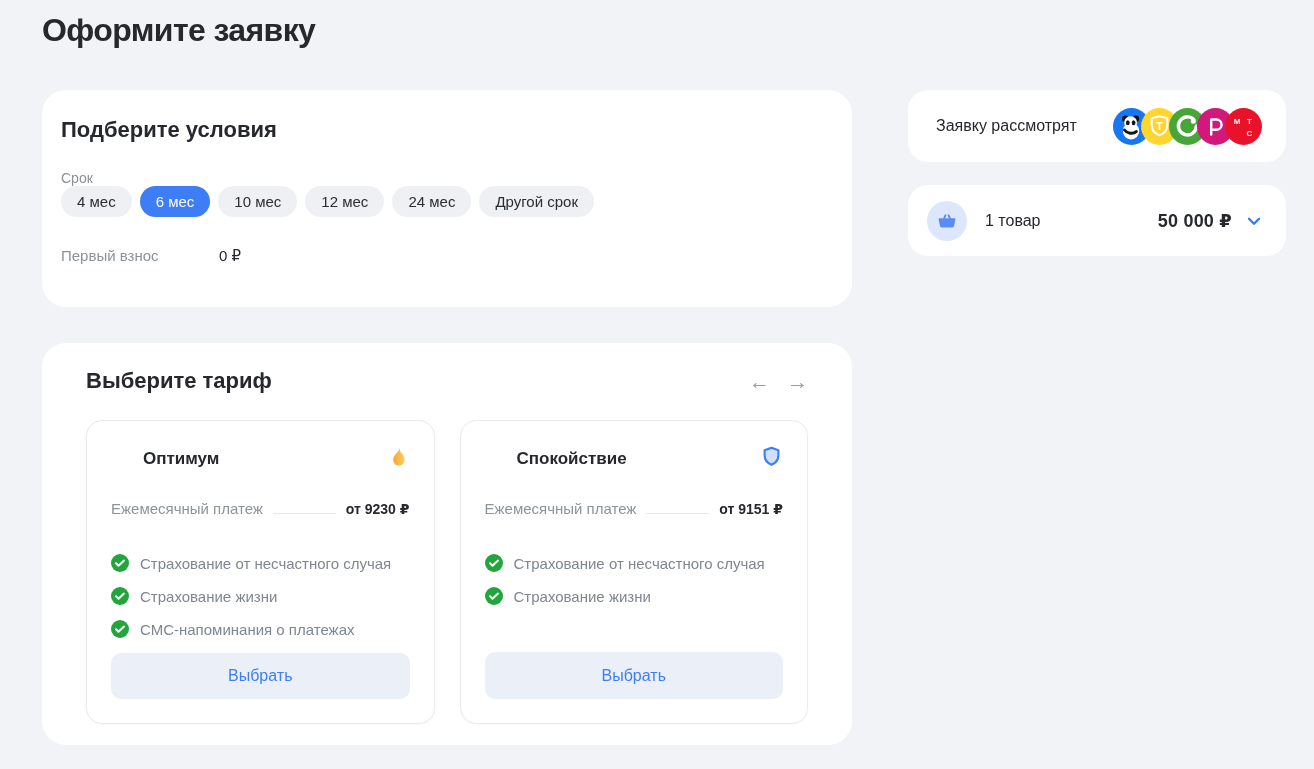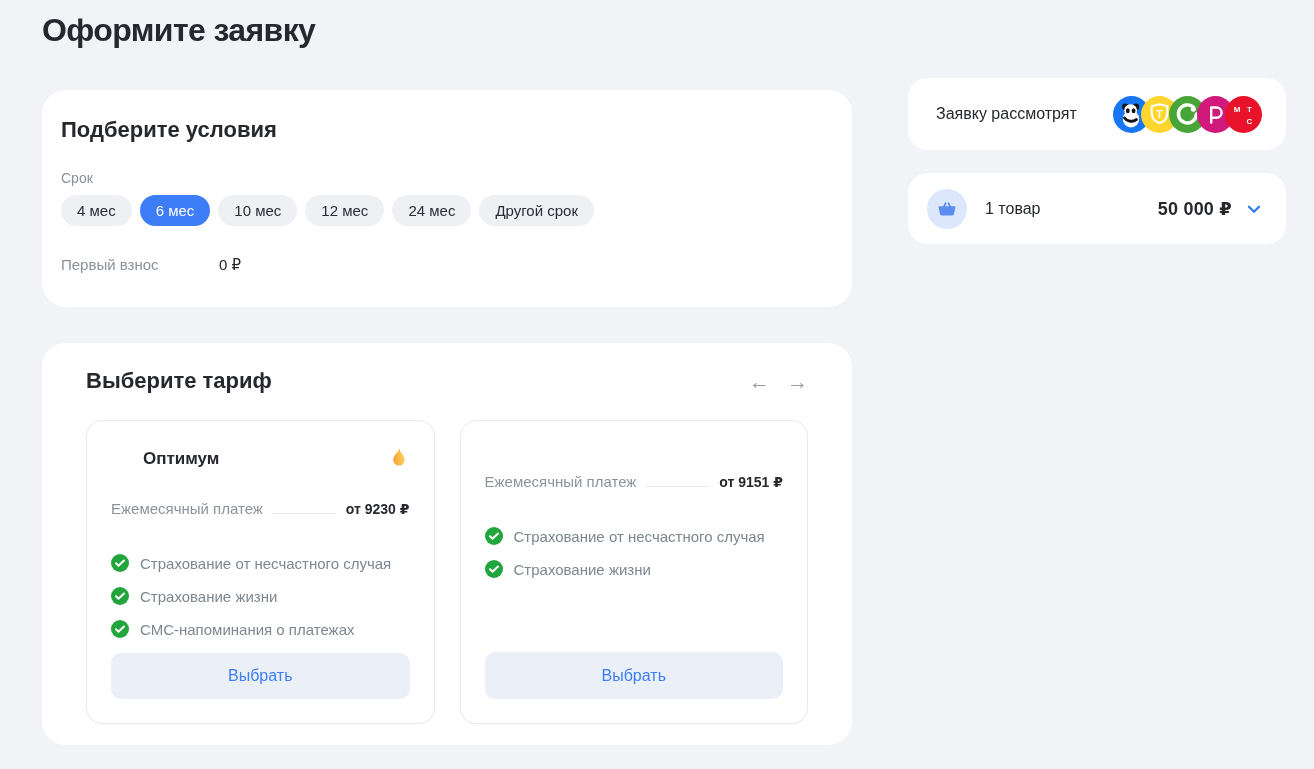--- a/index.html
+++ b/index.html
@@ -11,28 +11,28 @@
     color: #26282d;
     position: relative;
     overflow: hidden;
   }
   .page-title {
     position: absolute; left: 42px; top: 12px;
     font-size: 32px; font-weight: 800; letter-spacing: -0.6px;
     color: #26282d; margin: 0;
   }
   .main-col { position: absolute; left: 42px; top: 90px; width: 810px; }
-  .side-col { position: absolute; left: 908px; top: 78px; width: 378px; }
+  .side-col { position: absolute; left: 908px; top: 90px; width: 378px; }
   .card { background: #ffffff; border-radius: 24px; }
 
   
   .conditions { height: 217px; padding: 27px 19px; }
   .card h2 { font-size: 22px; font-weight: 700; margin: 0; color: #26282d; }
   .term-label { margin-top: 27px; font-size: 14px; color: #8b9199; }
-  .chips { display: flex; gap: 8px; margin-top: 9px; align-items: center; }
+  .chips { display: flex; gap: 8px; margin-top: 0; align-items: center; }
   .chip {
     padding: 7px 16px; border-radius: 17px; background: #eef0f3;
     font-size: 15px; color: #2b2d33; cursor: pointer; white-space: nowrap;
   }
   .chip.selected { background: #3d7df5; color: #ffffff; }
   .first-payment { margin-top: 30px; display: flex; font-size: 15px; align-items: baseline; }
   .fp-label { width: 158px; color: #8b9199; }
   .fp-value { color: #26282d; }
 
   
@@ -160,20 +160,28 @@
                 <circle cx="9" cy="9" r="9" fill="#23a53d"></circle>
                 <path d="M5 9.3l2.5 2.5L13 6.6" stroke="#fff" stroke-width="2" fill="none" stroke-linecap="round" stroke-linejoin="round"></path>
               </svg>
             <span>СМС-напоминания о платежах</span>
           </div>
         </div>
         <button class="select-btn">Выбрать</button>
       </div>
 
       <div class="tariff-card">
+        <div class="tc-head">
+          <span class="tc-name">Спокойствие</span>
+          <span>
+            <svg width="23" height="23" viewBox="0 0 24 24">
+              <path d="M12 2.8l7.2 2.6v5.3c0 4.7-3.1 8.2-7.2 10-4.1-1.8-7.2-5.3-7.2-10V5.4z" fill="#cfe0fc" stroke="#3d7df5" stroke-width="2.2" stroke-linejoin="round"></path>
+            </svg>
+          </span>
+        </div>
         <div class="tc-pay">
           <span class="tc-pay-label">Ежемесячный платеж</span>
           <span class="leader"></span>
           <span class="tc-pay-value">от 9151 ₽</span>
         </div>
         <div class="features">
           <div class="feature">
             <svg width="18" height="18" viewBox="0 0 18 18">
                 <circle cx="9" cy="9" r="9" fill="#23a53d"></circle>
                 <path d="M5 9.3l2.5 2.5L13 6.6" stroke="#fff" stroke-width="2" fill="none" stroke-linecap="round" stroke-linejoin="round"></path>

